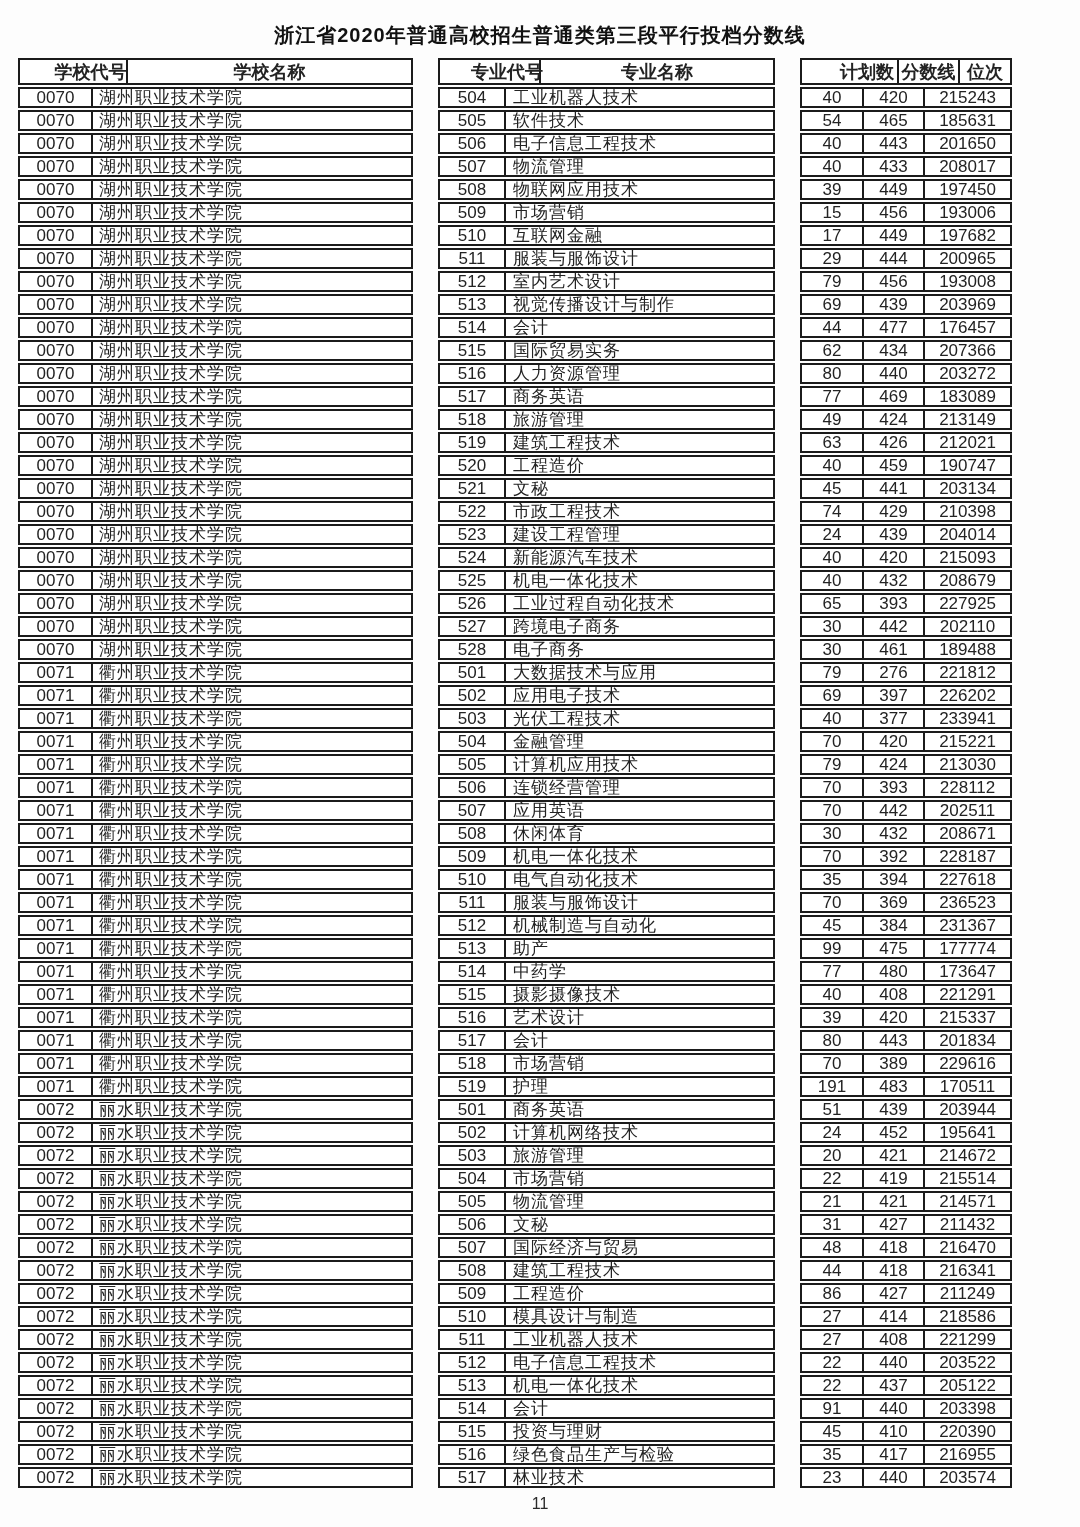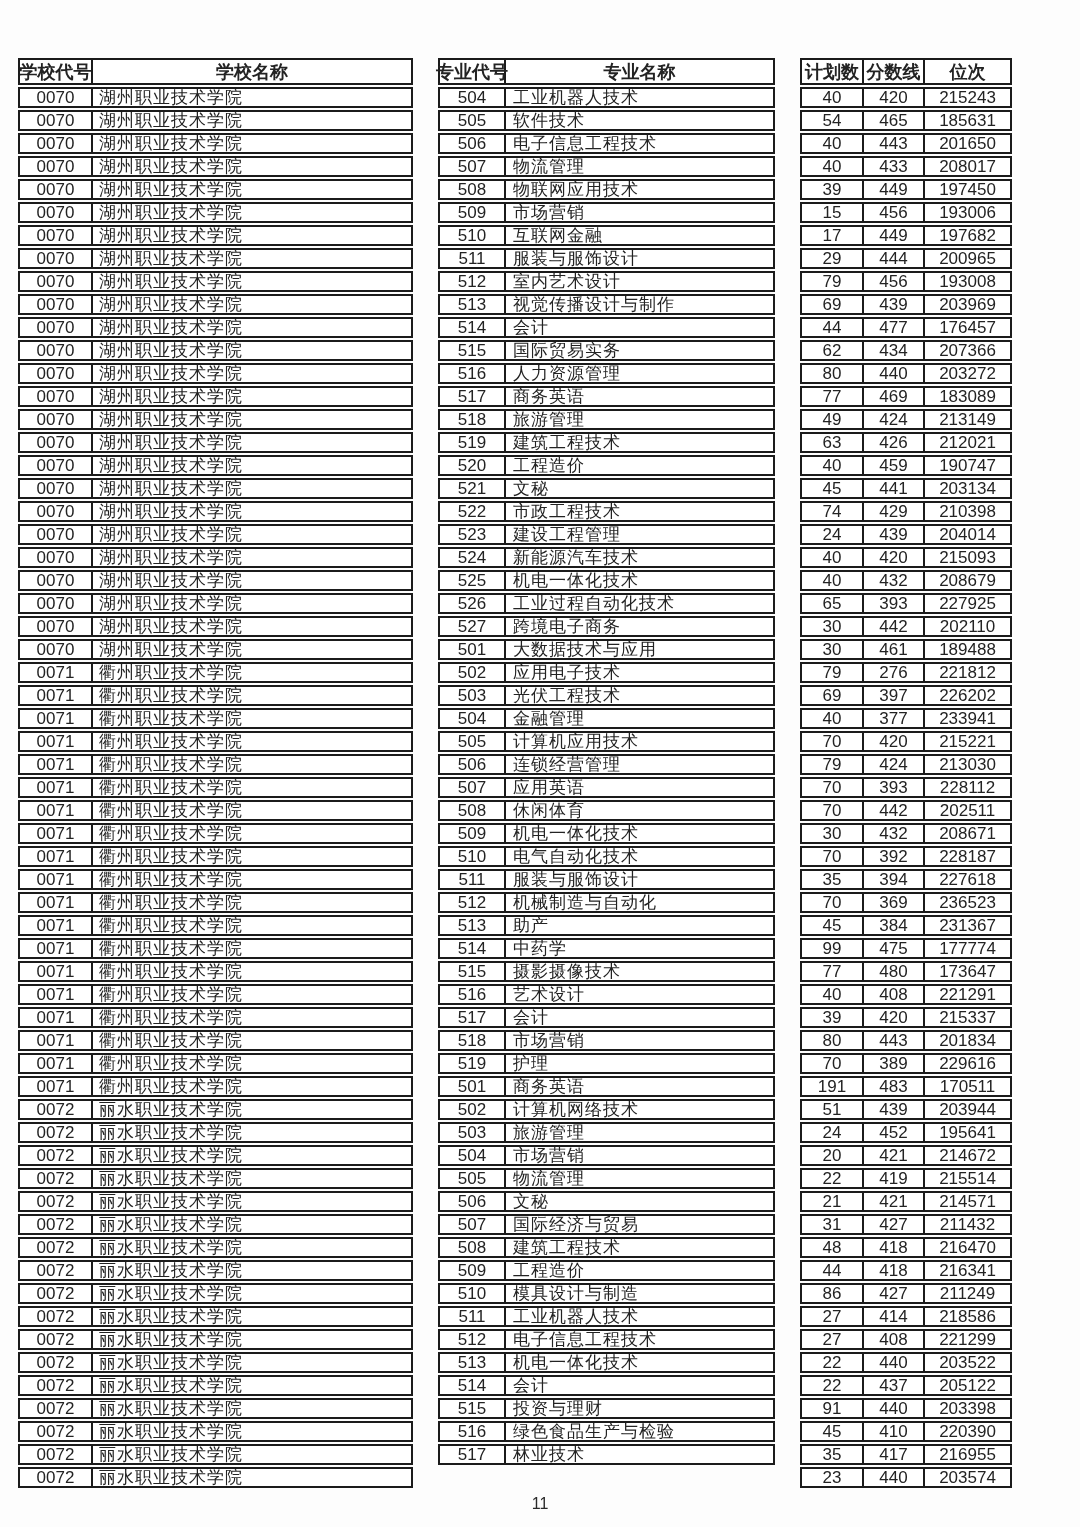--- a/index.html
+++ b/index.html
@@ -19,21 +19,21 @@
   }
   .group{display:flex;flex-direction:column;gap:2px;}
   .group-a{width:395px;}
   .group-b{width:337px;}
   .group-c{width:212px;border-radius:31px;}
   .row{
     display:flex;align-items:stretch;
     border:2px solid #1b1b1b;background:#ffffff;
     height:21px;box-sizing:border-box;
   }
-  .header-row{height:27px;}
+  .header-row{height:27px;padding-left:35px;}
   .header-row .cell{font-weight:bold;font-size:18px;white-space:nowrap;overflow:visible;letter-spacing:0;}
   .cell{
     display:flex;align-items:center;justify-content:center;
     box-sizing:border-box;height:100%;
     border-right:2px solid #1b1b1b;
     font-size:17px;line-height:1;white-space:nowrap;
   }
   .cell:last-child{border-right:none;}
   .c-school-code{width:73px;flex:none;}
   .c-school-name{flex:1;justify-content:flex-start;padding-left:6px;letter-spacing:1px;}
@@ -45,20 +45,21 @@
   .page-number{
     position:absolute;top:1495px;left:0;width:100%;
     text-align:center;font-size:16px;color:#2a2a2a;
   }
 </style>
 </head>
 <body>
 
 <div class="page">
 
+  <div class="title">浙江省2020年普通高校招生普通类第三段平行投档分数线</div>
 
   <div class="table-area">
 
     <div class="group group-a" id="group-a">
       <div class="row header-row">
         <div class="cell c-school-code">学校代号</div>
         <div class="cell c-school-name" style="justify-content:center;padding-left:0;">学校名称</div>
       </div>
     <div class="row data-row">
           <div class="cell c-school-code">0070</div>
@@ -399,20 +400,24 @@
           <div class="cell c-major-code">525</div>
           <div class="cell c-major-name">机电一体化技术</div>
         </div>
         <div class="row data-row">
           <div class="cell c-major-code">526</div>
           <div class="cell c-major-name">工业过程自动化技术</div>
         </div>
         <div class="row data-row">
           <div class="cell c-major-code">527</div>
           <div class="cell c-major-name">跨境电子商务</div>
+        </div>
+        <div class="row data-row">
+          <div class="cell c-major-code">528</div>
+          <div class="cell c-major-name">电子商务</div>
         </div>
         <div class="row data-row">
           <div class="cell c-major-code">501</div>
           <div class="cell c-major-name">大数据技术与应用</div>
         </div>
         <div class="row data-row">
           <div class="cell c-major-code">502</div>
           <div class="cell c-major-name">应用电子技术</div>
         </div>
         <div class="row data-row">

